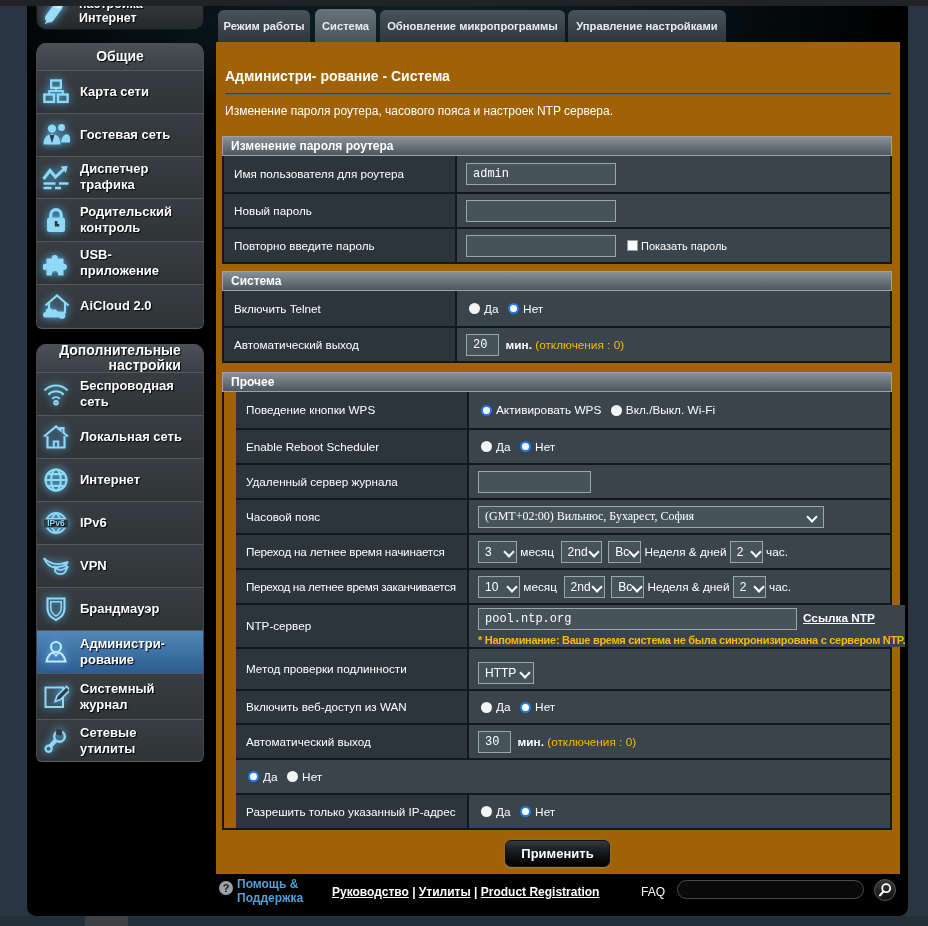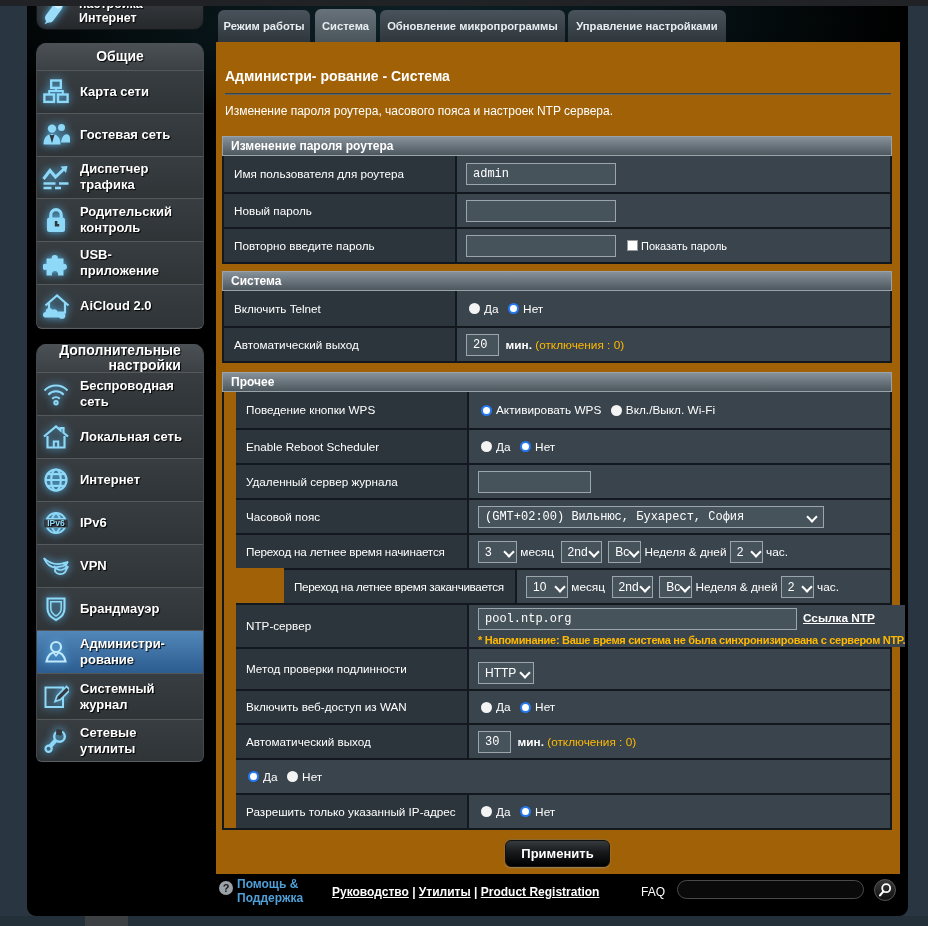--- a/index.html
+++ b/index.html
@@ -301,28 +301,28 @@
       </div>
     <div class="row" style="height:35px;">
         <div class="lbl">Удаленный сервер журнала</div>
         <div class="val">
           <input class="txt" style="width: 113px;">
         </div>
       </div>
     <div class="row" style="height:35px;">
         <div class="lbl">Часовой пояс</div>
         <div class="val">
-          <span class="sel2" style="width:346px;font-family:Liberation Mono, monospace;">(GMT+02:00) Вильнюс, Бухарест, София<span class="chev" style="position:absolute;right:8px;"></span></span>
+          <span class="sel2" style="width:346px;font-family:Liberation Serif, serif;">(GMT+02:00) Вильнюс, Бухарест, София<span class="chev" style="position:absolute;right:8px;"></span></span>
         </div>
       </div>
     <div class="row" style="height:35px;">
         <div class="lbl" style="letter-spacing:-0.2px;">Переход на летнее время начинается</div>
         <div class="val"><span class="sel2" style="width:39px;">3<span class="chev" style="position:absolute;right:4px;"></span></span>&nbsp;месяц&nbsp;&nbsp;<span class="sel2" style="width:41px;">2nd<span class="chev" style="position:absolute;right:4px;"></span></span>&nbsp;&nbsp;<span class="sel2" style="width:33px;">Вс<span class="chev" style="position:absolute;right:3px;"></span></span>&nbsp;Неделя &amp; дней&nbsp;<span class="sel2" style="width:33px;">2<span class="chev" style="position:absolute;right:3px;"></span></span>&nbsp;час.</div>
       </div>
-    <div class="row" style="height:35px;margin-left:48px;">
+    <div class="row" style="height:35px;">
         <div class="lbl" style="letter-spacing:-0.35px;">Переход на летнее время заканчивается</div>
         <div class="val"><span class="sel2" style="width:42px;">10<span class="chev" style="position:absolute;right:4px;"></span></span>&nbsp;месяц&nbsp;&nbsp;<span class="sel2" style="width:41px;">2nd<span class="chev" style="position:absolute;right:4px;"></span></span>&nbsp;&nbsp;<span class="sel2" style="width:33px;">Вс<span class="chev" style="position:absolute;right:3px;"></span></span>&nbsp;Неделя &amp; дней&nbsp;<span class="sel2" style="width:33px;">2<span class="chev" style="position:absolute;right:3px;"></span></span>&nbsp;час.</div>
       </div>
     <div class="row" style="height:44px;">
         <div class="lbl">NTP-сервер</div>
         <div class="val" style="display:block;padding-top:3px;"><input class="txt" style="width: 319px;" value="pool.ntp.org"><span style="font-weight:bold;text-decoration:underline;margin-left:6px;">Ссылка NTP</span><div class="orange" style="font-weight:bold;margin-top:4px;font-size:11px;letter-spacing:-0.3px;white-space:nowrap;">* Напоминание: Ваше время система не была синхронизирована с сервером NTP.</div></div>
       </div>
     <div class="row" style="height:42px;">
         <div class="lbl">Метод проверки подлинности</div>
         <div class="val">

